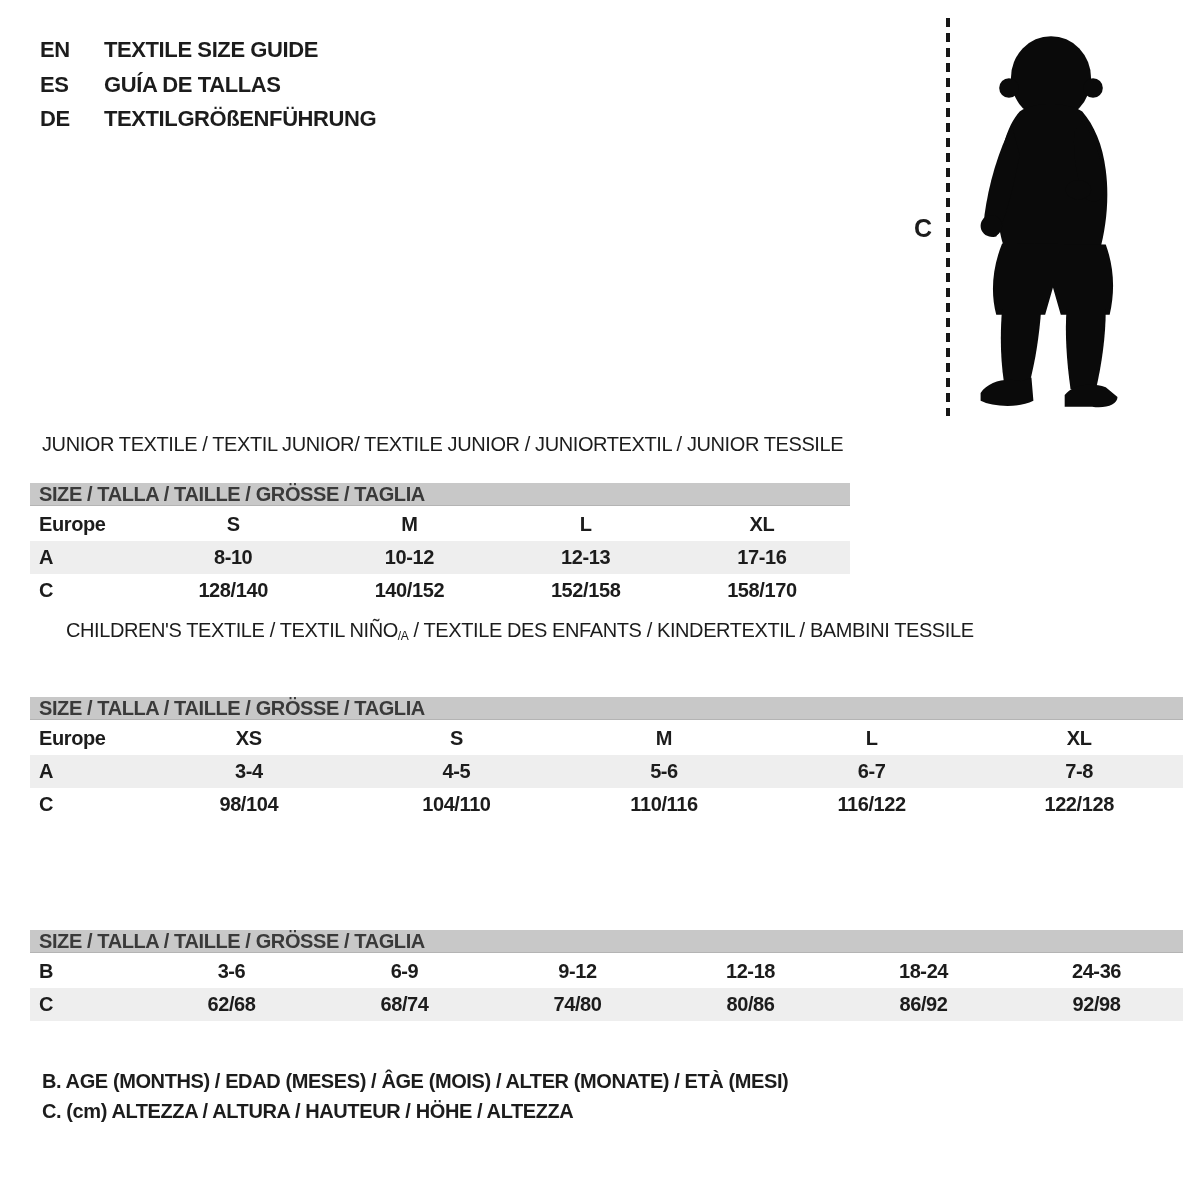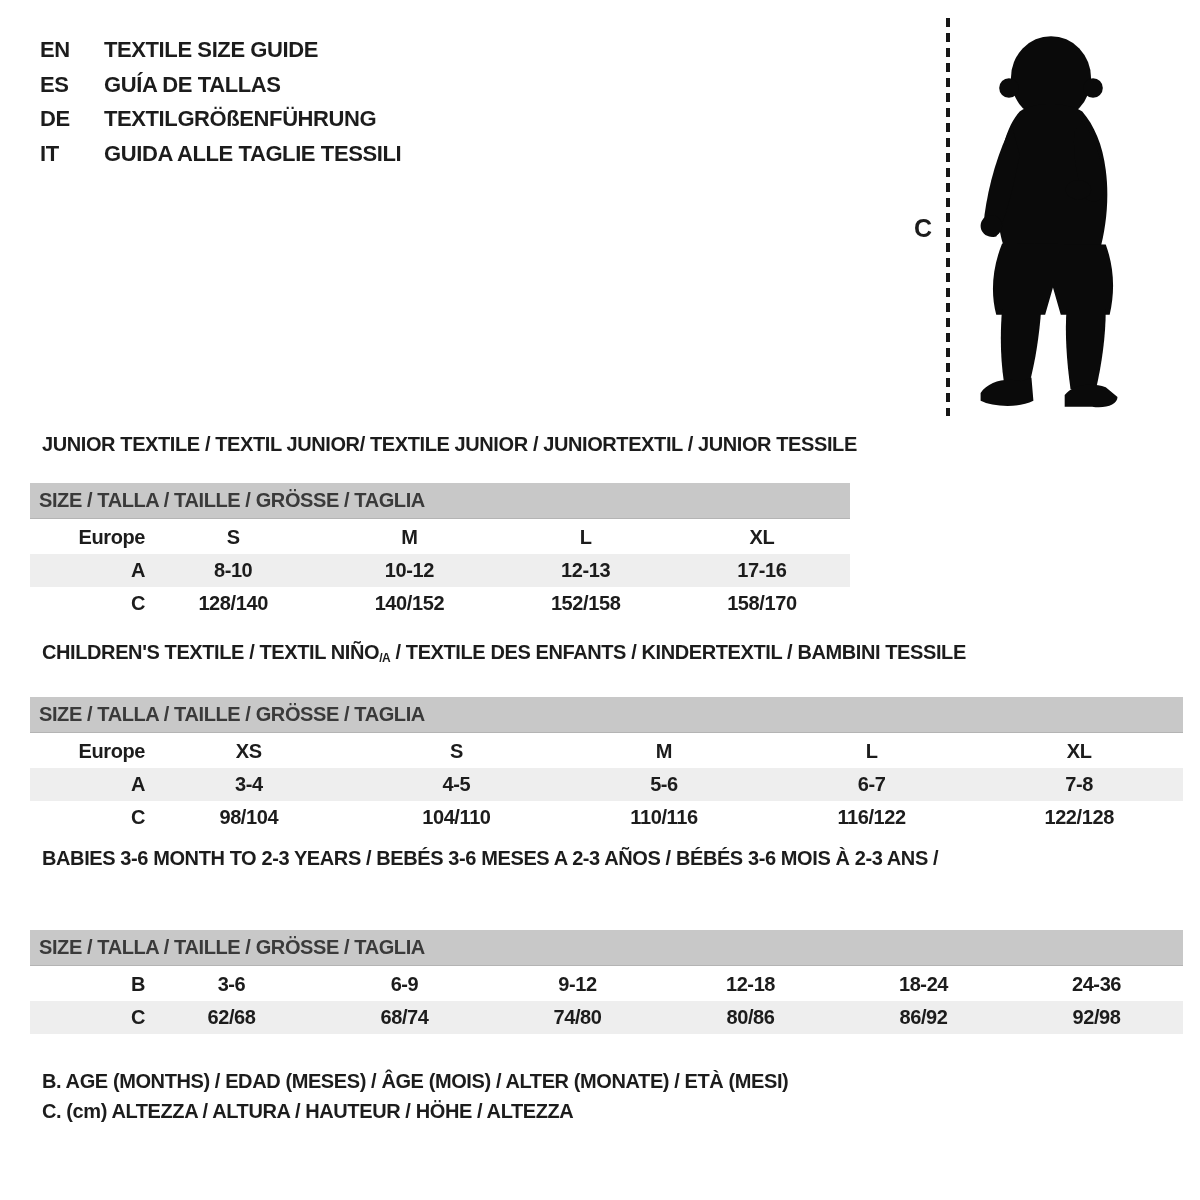--- a/index.html
+++ b/index.html
@@ -20,40 +20,40 @@
   
   .measure-line{
     position:absolute;left:946px;top:18px;width:4px;height:398px;
     background:repeating-linear-gradient(to bottom,#151515 0 9px,transparent 9px 15px);
   }
   .c-label{position:absolute;left:914px;top:214px;font-size:25px;font-weight:700;}
   .toddler{position:absolute;left:963px;top:18px;width:176px;height:402px;}
   .toddler *{fill:#0a0a0a;}
 
   
-  .sec-head{position:absolute;left:42px;font-weight:700;font-size:20px;white-space:nowrap;}
+  .sec-head{position:absolute;left:42px;font-weight:400;font-size:20px;white-space:nowrap;}
   .h-junior{top:433px;}
-  .h-children{top:641px;}
+  .h-children{top:619px;margin-left:24px;}
   .h-babies{top:843px;line-height:30px;}
   .subA{font-size:0.6em;vertical-align:-0.28em;}
 
   
   .sg-table{position:absolute;left:30px;}
   .t-junior{top:483px;width:820px;}
   .t-children{top:697px;width:1153px;}
   .t-babies{top:930px;width:1153px;}
   .t-head{
-    height:36px;background:#c8c8c8;display:flex;align-items:center;
+    height:23px;background:#c8c8c8;display:flex;align-items:center;
     padding-left:9px;box-sizing:border-box;margin-bottom:2px;
     font-weight:700;font-size:20px;color:#3a3a3a;white-space:nowrap;
     border-bottom:1px solid #b4b4b4;
   }
   .t-row{display:flex;align-items:center;height:33px;font-weight:700;font-size:20px;}
   .t-row.shaded{background:#eeeeee;}
-  .t-label{width:115px;flex:0 0 115px;padding-left:9px;box-sizing:border-box;text-align:right;}
+  .t-label{width:115px;flex:0 0 115px;padding-left:9px;box-sizing:border-box;}
   .t-cell{flex:1;text-align:center;}
 
   
   .legend{position:absolute;left:42px;top:1066px;font-weight:700;font-size:20px;line-height:30px;}
   .legend div{white-space:nowrap;}
 </style>
 </head>
 <body>
 
 <div class="page cond">
@@ -63,24 +63,20 @@
       <span class="lang-code">EN</span>
       <span class="lang-title">TEXTILE SIZE GUIDE</span>
     </div>
     <div class="lang-row">
       <span class="lang-code">ES</span>
       <span class="lang-title">GUÍA DE TALLAS</span>
     </div>
     <div class="lang-row">
       <span class="lang-code">DE</span>
       <span class="lang-title">TEXTILGRÖßENFÜHRUNG</span>
-    </div>
-    <div class="lang-row">
-      <span class="lang-code">IT</span>
-      <span class="lang-title">GUIDA ALLE TAGLIE TESSILI</span>
     </div>
   </div>
 
   <div class="measure-line"></div>
   <span class="c-label">C</span>
   <svg class="toddler" viewBox="0 0 180 400" aria-hidden="true">
     <ellipse cx="90" cy="56" rx="41" ry="43"></ellipse>
     <circle cx="47" cy="66" r="10"></circle>
     <circle cx="133" cy="66" r="10"></circle>
     <path d="M58,90 C40,110 34,150 36,195 C37,215 40,225 44,232 L140,232 C146,210 150,180 146,150 C143,124 134,104 122,90 C104,80 74,80 58,90 Z"></path>
@@ -144,21 +140,20 @@
       <div class="t-label">C</div>
       <div class="t-cell">98/104</div>
       <div class="t-cell">104/110</div>
       <div class="t-cell">110/116</div>
       <div class="t-cell">116/122</div>
       <div class="t-cell">122/128</div>
     </div>
   </div>
 
   <div class="sec-head h-babies">
-    <div>BABIES 3-6 MONTH TO 2-3 YEARS / BEBÉS 3-6 MESES A 2-3 AÑOS / BÉBÉS 3-6 MOIS À 2-3 ANS /</div>
   </div>
   <div class="sg-table t-babies">
     <div class="t-head">SIZE / TALLA / TAILLE / GRÖSSE / TAGLIA</div>
     <div class="t-row">
       <div class="t-label">B</div>
       <div class="t-cell">3-6</div>
       <div class="t-cell">6-9</div>
       <div class="t-cell">9-12</div>
       <div class="t-cell">12-18</div>
       <div class="t-cell">18-24</div>

